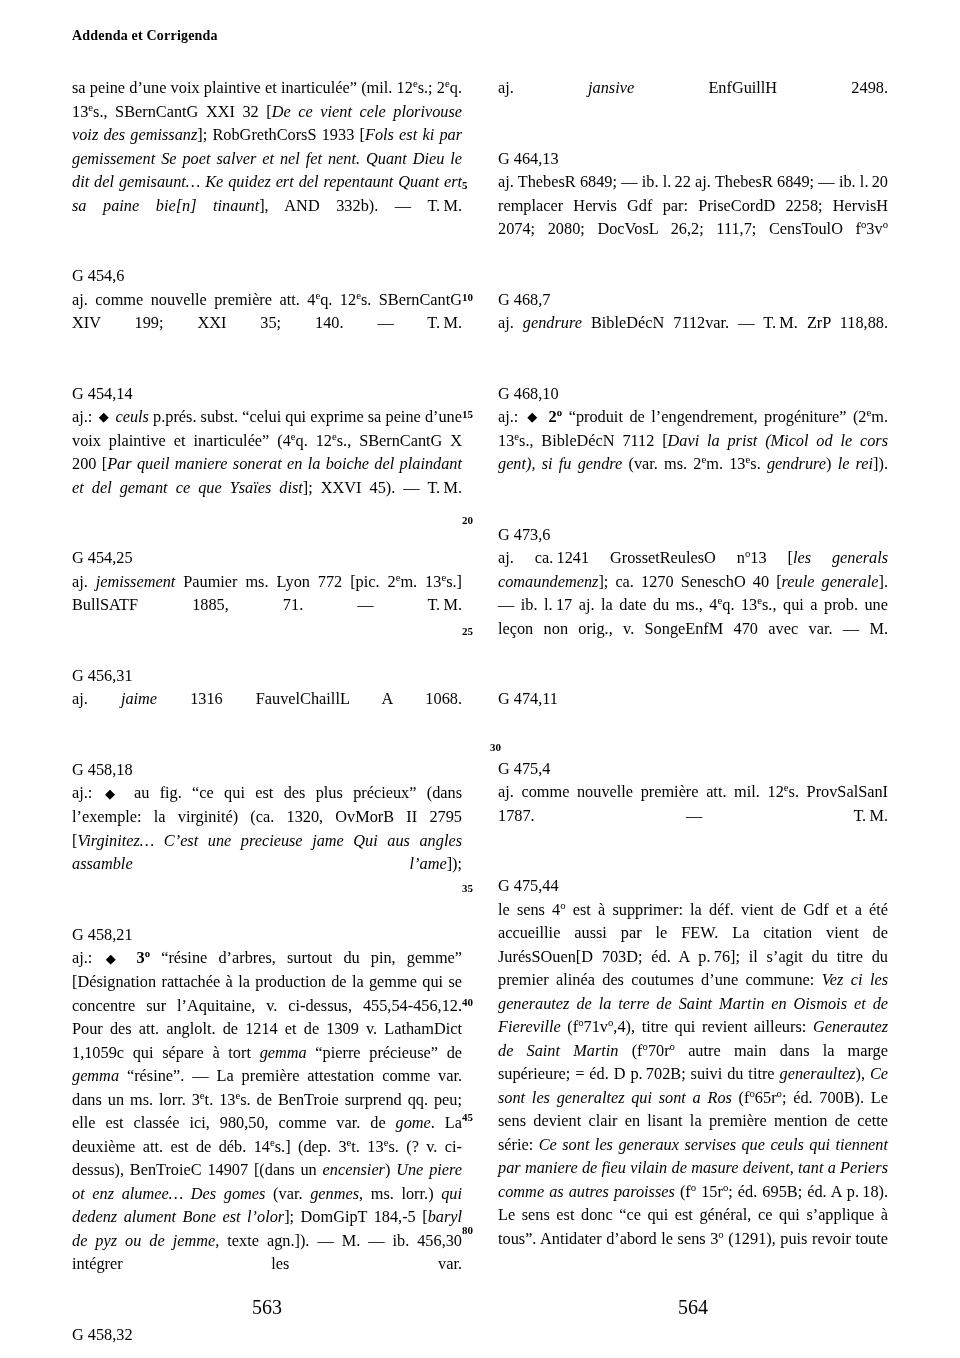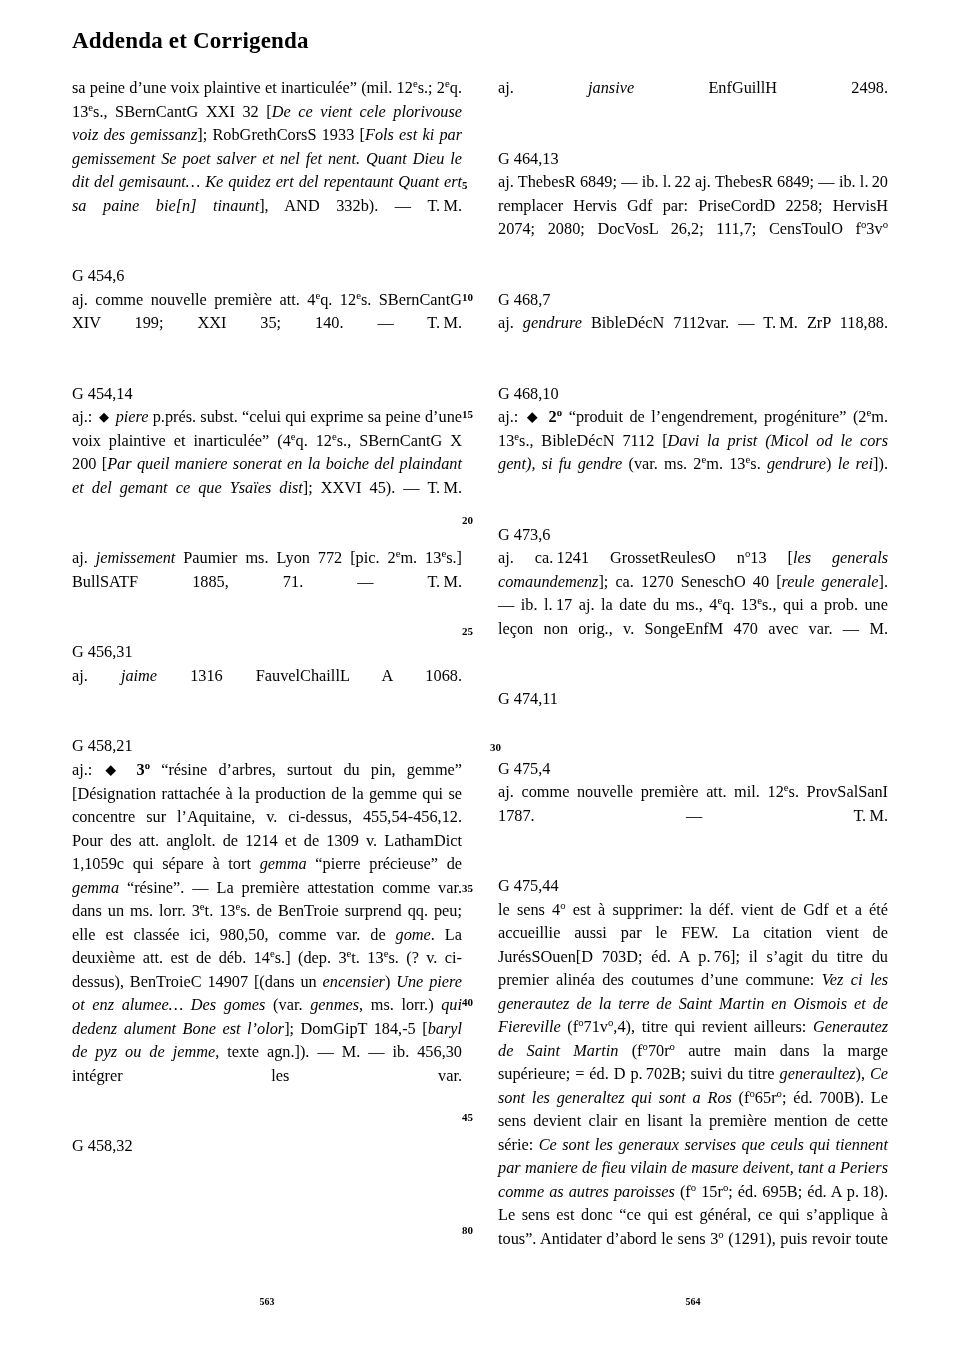--- a/index.html
+++ b/index.html
@@ -20,21 +20,21 @@
     height: 1358px;
     overflow: hidden;
     background: #fff;
   }
 
   
   .running-head {
     position: absolute;
     left: 72px;
     top: 28px;
-    font-size: 23px;
+    font-size: 14px;
     font-weight: bold;
     letter-spacing: 0.2px;
   }
 
   
   .columns {
     position: absolute;
     top: 76px;
     left: 0;
     width: 960px;
@@ -56,21 +56,20 @@
   .entry + .entry { margin-top: 23.5px; }
   .entry.gap-extra { margin-top: 46px; }
 
   .lemma {
     margin: 0;
     text-align: left;
   }
   .body {
     margin: 0;
     text-align: justify;
-    font-family: Liberation Serif, serif;
   }
   
   .body:after {
     content: "";
     display: inline-block;
     width: 100%;
   }
   i, .it { font-style: italic; }
   b, .bd { font-weight: bold; }
   .sup {
@@ -99,22 +98,22 @@
     text-align: left;
     font-size: 11px;
     font-weight: bold;
     font-family: "Liberation Serif", "DejaVu Serif", serif;
   }
 
   
   .folio {
     position: absolute;
     top: 1296px;
-    font-size: 10px;
-    font-weight: bold;
+    font-size: 20px;
+    font-weight: normal;
   }
   .folio-left  { left: 72px;  width: 390px; text-align: center; }
   .folio-right { left: 498px; width: 390px; text-align: center; }
 </style>
 </head>
 <body>
 
 <div class="page">
 
   <div class="running-head">Addenda et Corrigenda</div>
@@ -123,28 +122,33 @@
     <div class="col col-left" id="col-left">
         <div class="entry">
           <div class="body">sa peine d’une voix plaintive et inarticulée” (mil. 12<span class="sup">e</span>s.; 2<span class="sup">e</span>q. 13<span class="sup">e</span>s., SBernCantG XXI 32 [<i>De ce vient cele plorivouse voiz des gemissanz</i>]; RobGrethCorsS 1933 [<i>Fols est ki par gemissement Se poet salver et nel fet nent. Quant Dieu le dit del gemisaunt… Ke quidez ert del repentaunt Quant ert sa paine bie[n] tinaunt</i>], AND 332b). — T. M.</div>
         </div>
         <div class="entry">
           <div class="lemma">G 454,6</div>
           <div class="body">aj. comme nouvelle première att. 4<span class="sup">e</span>q. 12<span class="sup">e</span>s. SBernCantG XIV 199; XXI 35; 140. — T. M.</div>
         </div>
         <div class="entry">
           <div class="lemma">G 454,14</div>
-          <div class="body">aj.: <span class="dia">◆</span> <i>piere</i> p.prés. subst. “celui qui exprime sa peine d’une voix plaintive et inarticulée” (4<span class="sup">e</span>q. 12<span class="sup">e</span>s., SBernCantG X 200 [<i>Par queil maniere sonerat en la boiche del plaindant et del gemant ce que Ysaïes dist</i>]; XXVI 45). — T. M.</div>
-        </div>
-        <div class="entry">
+          <div class="body">aj.: <span class="dia">◆</span> <i>ceuls</i> p.prés. subst. “celui qui exprime sa peine d’une voix plaintive et inarticulée” (4<span class="sup">e</span>q. 12<span class="sup">e</span>s., SBernCantG X 200 [<i>Par queil maniere sonerat en la boiche del plaindant et del gemant ce que Ysaïes dist</i>]; XXVI 45). — T. M.</div>
+        </div>
+        <div class="entry">
+          <div class="lemma">G 454,25</div>
           <div class="body">aj. <i>jemissement</i> Paumier ms. Lyon 772 [pic. 2<span class="sup">e</span>m. 13<span class="sup">e</span>s.] BullSATF 1885, 71. — T. M.</div>
         </div>
         <div class="entry">
           <div class="lemma">G 456,31</div>
           <div class="body">aj. <i>jaime</i> 1316 FauvelChaillL A 1068.</div>
+        </div>
+        <div class="entry">
+          <div class="lemma">G 458,18</div>
+          <div class="body">aj.: <span class="dia">◆</span> au fig. “ce qui est des plus précieux” (dans l’exemple: la virginité) (ca. 1320, OvMorB II 2795 [<i>Virginitez… C’est une precieuse jame Qui aus angles assamble l’ame</i>]);</div>
         </div>
         <div class="entry">
           <div class="lemma">G 458,21</div>
           <div class="body">aj.: <b class="dia">◆</b> <b>3<span class="sup">o</span></b> “résine d’arbres, surtout du pin, gemme” [Désignation rattachée à la production de la gemme qui se concentre sur l’Aquitaine, v. ci-dessus, 455,54-456,12. Pour des att. anglolt. de 1214 et de 1309 v. LathamDict 1,1059c qui sépare à tort <i>gemma</i> “pierre précieuse” de <i>gemma</i> “résine”. — La première attestation comme var. dans un ms. lorr. 3<span class="sup">e</span>t. 13<span class="sup">e</span>s. de BenTroie surprend qq. peu; elle est classée ici, 980,50, comme var. de <i>gome</i>. La deuxième att. est de déb. 14<span class="sup">e</span>s.] (dep. 3<span class="sup">e</span>t. 13<span class="sup">e</span>s. (? v. ci-dessus), BenTroieC 14907 [(dans un <i>encensier</i>) <i>Une piere ot enz alumee… Des gomes</i> (var. <i>genmes</i>, ms. lorr.) <i>qui dedenz alument Bone est l’olor</i>]; DomGipT 184,-5 [<i>baryl de pyz ou de jemme</i>, texte agn.]). — M. — ib. 456,30 intégrer les var.</div>
         </div>
         <div class="entry">
           <div class="lemma">G 458,32</div>
         </div>
       </div>
     <div class="col col-right" id="col-right">

